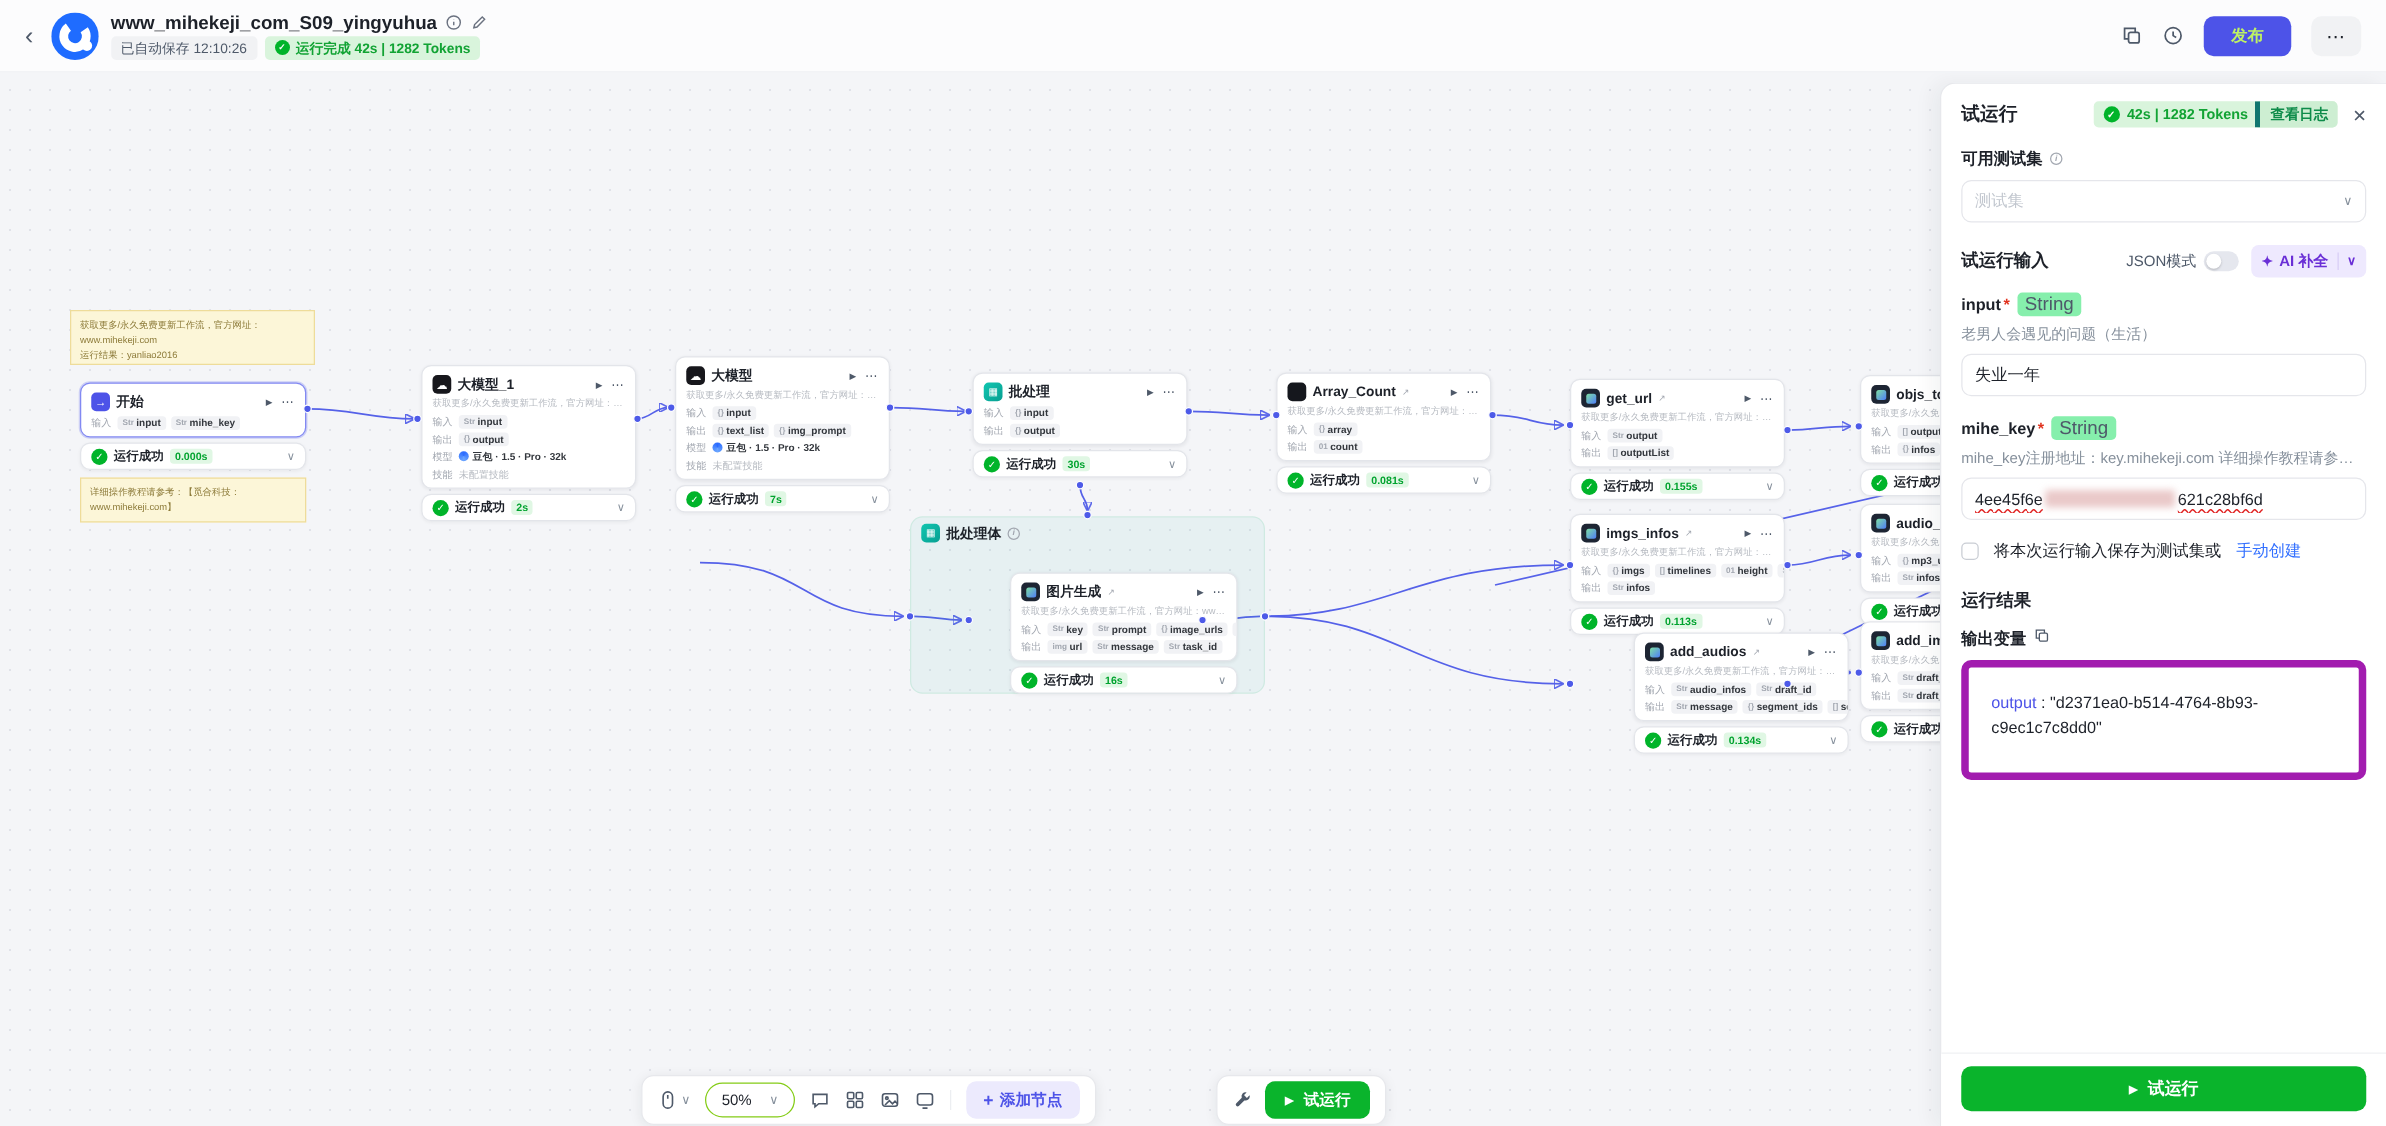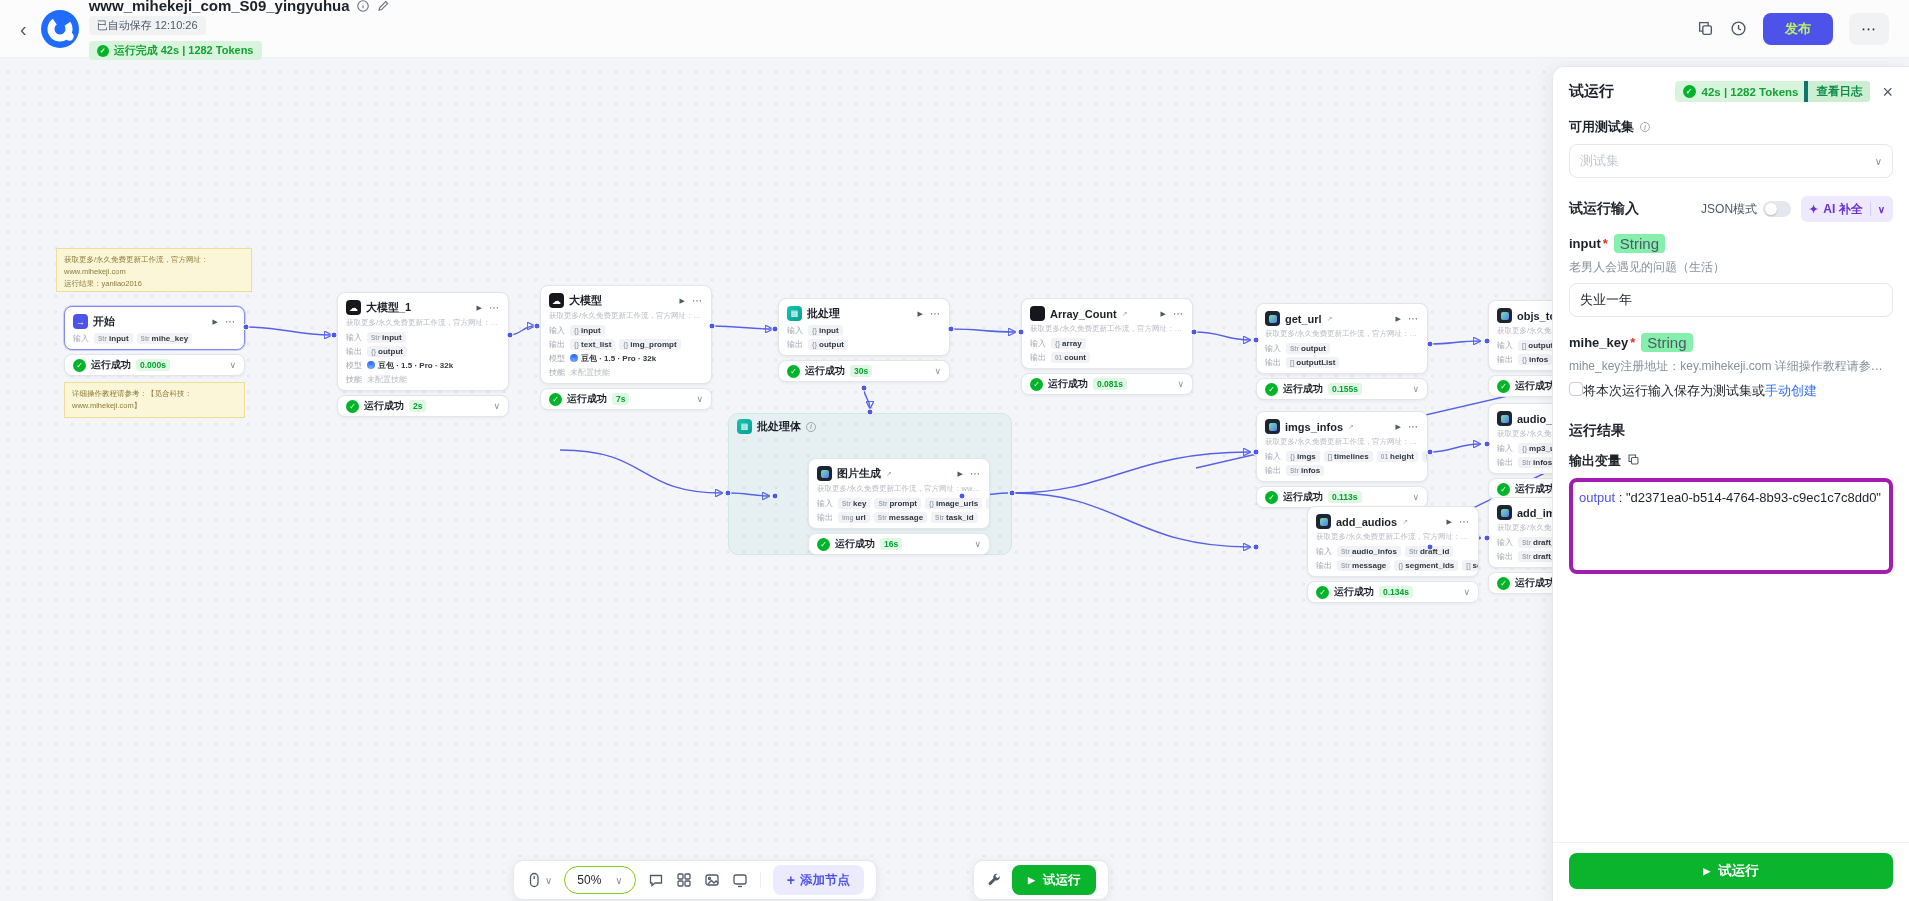--- a/index.html
+++ b/index.html
@@ -60,21 +60,21 @@
   
   header { position:absolute; left:0; top:0; width:100%; height:58px; background:#fcfcfd; border-bottom:1px solid #eef0f3;
     display:flex; align-items:center; padding:0 20px; z-index:40; }
   .back { font-size:20px; color:#4e5969; margin-right:14px; cursor:pointer; line-height:1; }
   .logo { width:38px; height:38px; margin-right:10px; flex:none; }
   .t-col { display:flex; flex-direction:column; gap:2px; }
   .t-row1 { display:flex; align-items:center; gap:6px; }
   .t-title { font-size:15px; font-weight:700; color:#1d2129; }
   .t-ic { display:inline-flex; color:#6b7280; }
   .t-ic svg { stroke:#6b7280; fill:none; stroke-width:1.3; }
-  .t-row2 { display:flex; align-items:flex-start; gap:6px;flex-direction:column; }
+  .t-row2 { display:flex; align-items:center; gap:6px; }
   .badge-gray { background:#f1f2f4; color:#4e5969; font-size:11px; padding:2px 8px; border-radius:4px; }
   .badge-green { background:#d9f4dc; color:#12a334; font-size:11px; padding:2px 8px; border-radius:4px;
     display:inline-flex; align-items:center; gap:5px; font-weight:600; }
   .badge-green .ck { width:12px; height:12px; font-size:7px; }
   .t-right { margin-left:auto; display:flex; align-items:center; gap:16px; }
   .t-right .t-ic svg { stroke:#4e5969; }
   .pub { background:#4d53e8; color:#bef264; font-size:13px; font-weight:600; border:none; border-radius:8px;
     height:32px; padding:0 22px; cursor:pointer; font-family:inherit; }
   .more { background:#f1f2f4; border:none; border-radius:8px; height:32px; width:40px; font-size:15px;
     color:#1d2129; cursor:pointer; letter-spacing:1px; }
@@ -111,26 +111,26 @@
   .f-label { display:flex; align-items:center; gap:6px; margin-bottom:6px; }
   .f-label b { font-size:13px; color:#1d2129; }
   .star { color:#e0321e; font-size:13px; font-weight:700; margin-left:-4px; }
   .typechip { background:#86efac; color:#4e5969; font-size:15px; border-radius:4px; padding:1px 6px; }
   .f-desc { font-size:12px; color:#86909c; margin-bottom:7px; white-space:nowrap; overflow:hidden; text-overflow:ellipsis; }
   .f-input { width:100%; height:34px; border:1px solid #e5e6eb; border-radius:8px; padding:0 10px; font-size:13px;
     color:#1d2129; font-family:inherit; margin-bottom:16px; background:#fff; outline:none; }
   .f-input.fake { display:flex; align-items:center; overflow:hidden; }
   .redline { text-decoration:underline wavy #e02020 1px; text-underline-offset:3px; white-space:nowrap; }
   .blur { display:inline-block; width:104px; height:14px; background:#eac9c9; border-radius:2px; filter:blur(3px); margin:0 2px; flex:none; }
-  .p-check { display:flex; align-items:flex-start; gap:0; font-size:13px; color:#1d2129; margin:2px 0 6px; }
+  .p-check { display:flex; align-items:center; gap:12px; font-size:13px; color:#1d2129; margin:2px 0 6px; }
   .cbox { width:14px; height:14px; border:1.5px solid #c9cdd4; border-radius:4px; background:#fff; cursor:pointer; flex:none; }
   .p-link { color:#3370ff; cursor:pointer; text-decoration:none; }
   .mt { margin-top:22px; margin-bottom:12px; }
   .copy-ic svg { stroke:#4e5969; fill:none; stroke-width:1.3; }
-  .p-output { border:4px solid #a21caf; border-radius:8px; min-height:96px; padding:6px; font-size:13px; line-height:1.5; }
+  .p-output { border:6px solid #a21caf; border-radius:8px; min-height:96px; padding:18px; font-size:13px; line-height:1.5; }
   .okey { color:#4d53e8; }
   .ocolon,.oval { color:#1d2129; }
   .p-footer { position:absolute; left:0; right:0; bottom:0; border-top:1px solid #f0f1f3; padding:10px 16px 12px; background:#fff; }
   .run-btn { background:#0ab42c; color:#fff; border:none; border-radius:8px; font-weight:700; font-family:inherit;
     display:flex; align-items:center; justify-content:center; gap:8px; cursor:pointer; }
   .run-btn.big { width:100%; height:36px; font-size:13.5px; }
   .tri { font-size:9px; }
 
   
   .toolbar { position:absolute; top:860px; height:40px; background:#fff; border:1px solid #e7e8ec; border-radius:10px;
@@ -662,20 +662,25 @@
   </div>
   <div class="f-desc">老男人会遇见的问题（生活）</div>
   <input class="f-input" value="失业一年" style="">
 
   <div class="f-label">
     <b>mihe_key</b>
       <span class="star">*</span>
     <span class="typechip">String</span>
   </div>
   <div class="f-desc">mihe_key注册地址：key.mihekeji.com 详细操作教程请参…</div>
+  <div class="f-input fake">
+    <span class="redline">4ee45f6e</span>
+    <span class="blur"></span>
+    <span class="redline">621c28bf6d</span>
+  </div>
 
   <div class="p-check">
     <span class="cbox"></span>
     <span>将本次运行输入保存为测试集或</span>
     <a class="p-link">手动创建</a>
   </div>
 
   <div class="p-strong lg mt">运行结果</div>
   <div class="p-label-row">
     <span class="p-strong">输出变量</span>

